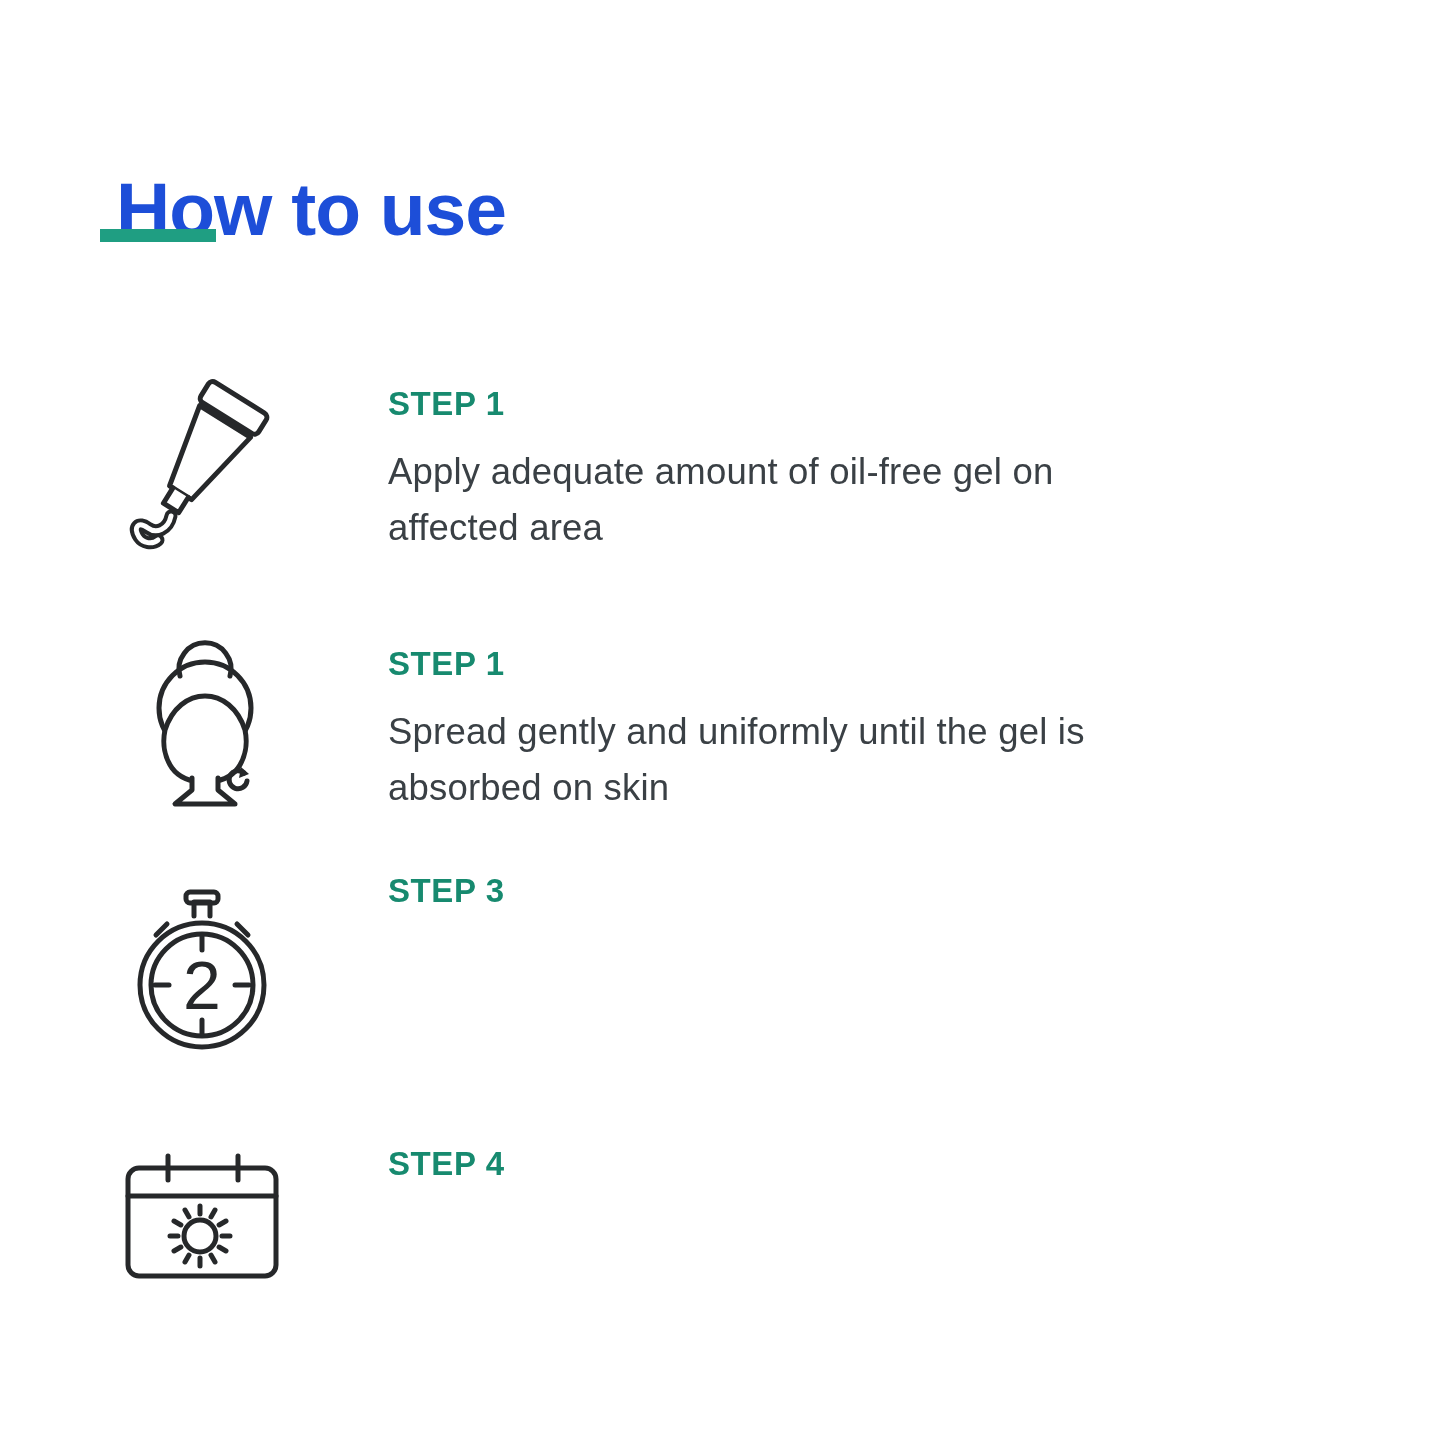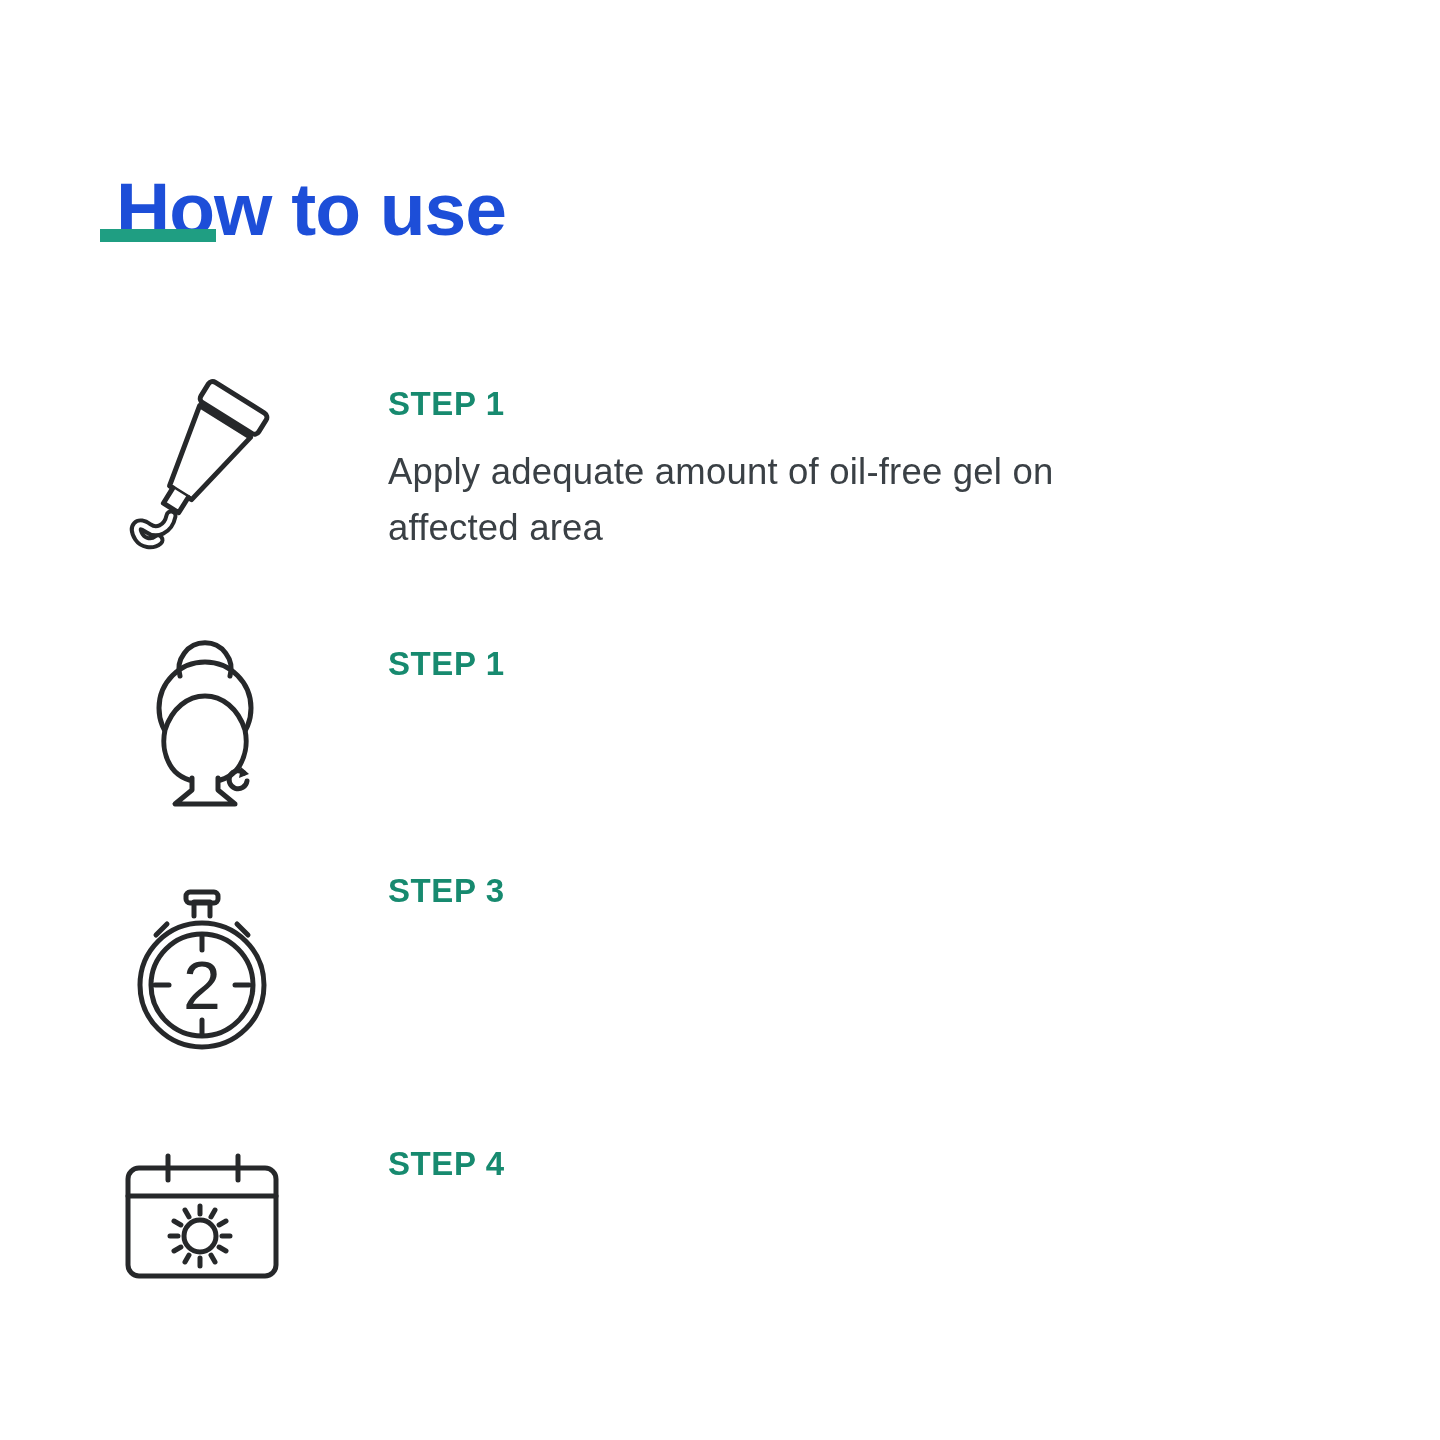--- a/index.html
+++ b/index.html
@@ -88,20 +88,22 @@
       C48,150 35,147 27,136 C20,126 17,112 20,98 Z"></path>
 
     <path class="stroke fillwhite" d="M47,146 L47,158 L30,172 L90,172 L73,158 L73,146"></path>
 
     <path class="stroke" d="M99,141 A9,9 0 1 0 102,149" stroke-width="4"></path>
     <polygon points="96,135 104,142 94,146" fill="#26282a"></polygon>
   </svg>
 </div>
 <div class="step-text" id="step-text-2">
   <div class="step-label">STEP 1</div>
+  <div class="step-desc">Spread gently and uniformly until the gel is
+absorbed on skin</div>
 </div>
 
 <div class="icon-box" id="icon-box-3">
   <svg viewBox="0 0 140 172" xmlns="http://www.w3.org/2000/svg">
 
     <path class="stroke" d="M62,28 L62,14 L78,14 L78,28"></path>
     <rect class="stroke" x="54" y="4" width="32" height="11" rx="4"></rect>
 
     <path class="stroke" d="M24,47 L35,36" stroke-width="8"></path>
     <path class="stroke" d="M105,36 L116,47" stroke-width="8"></path>

